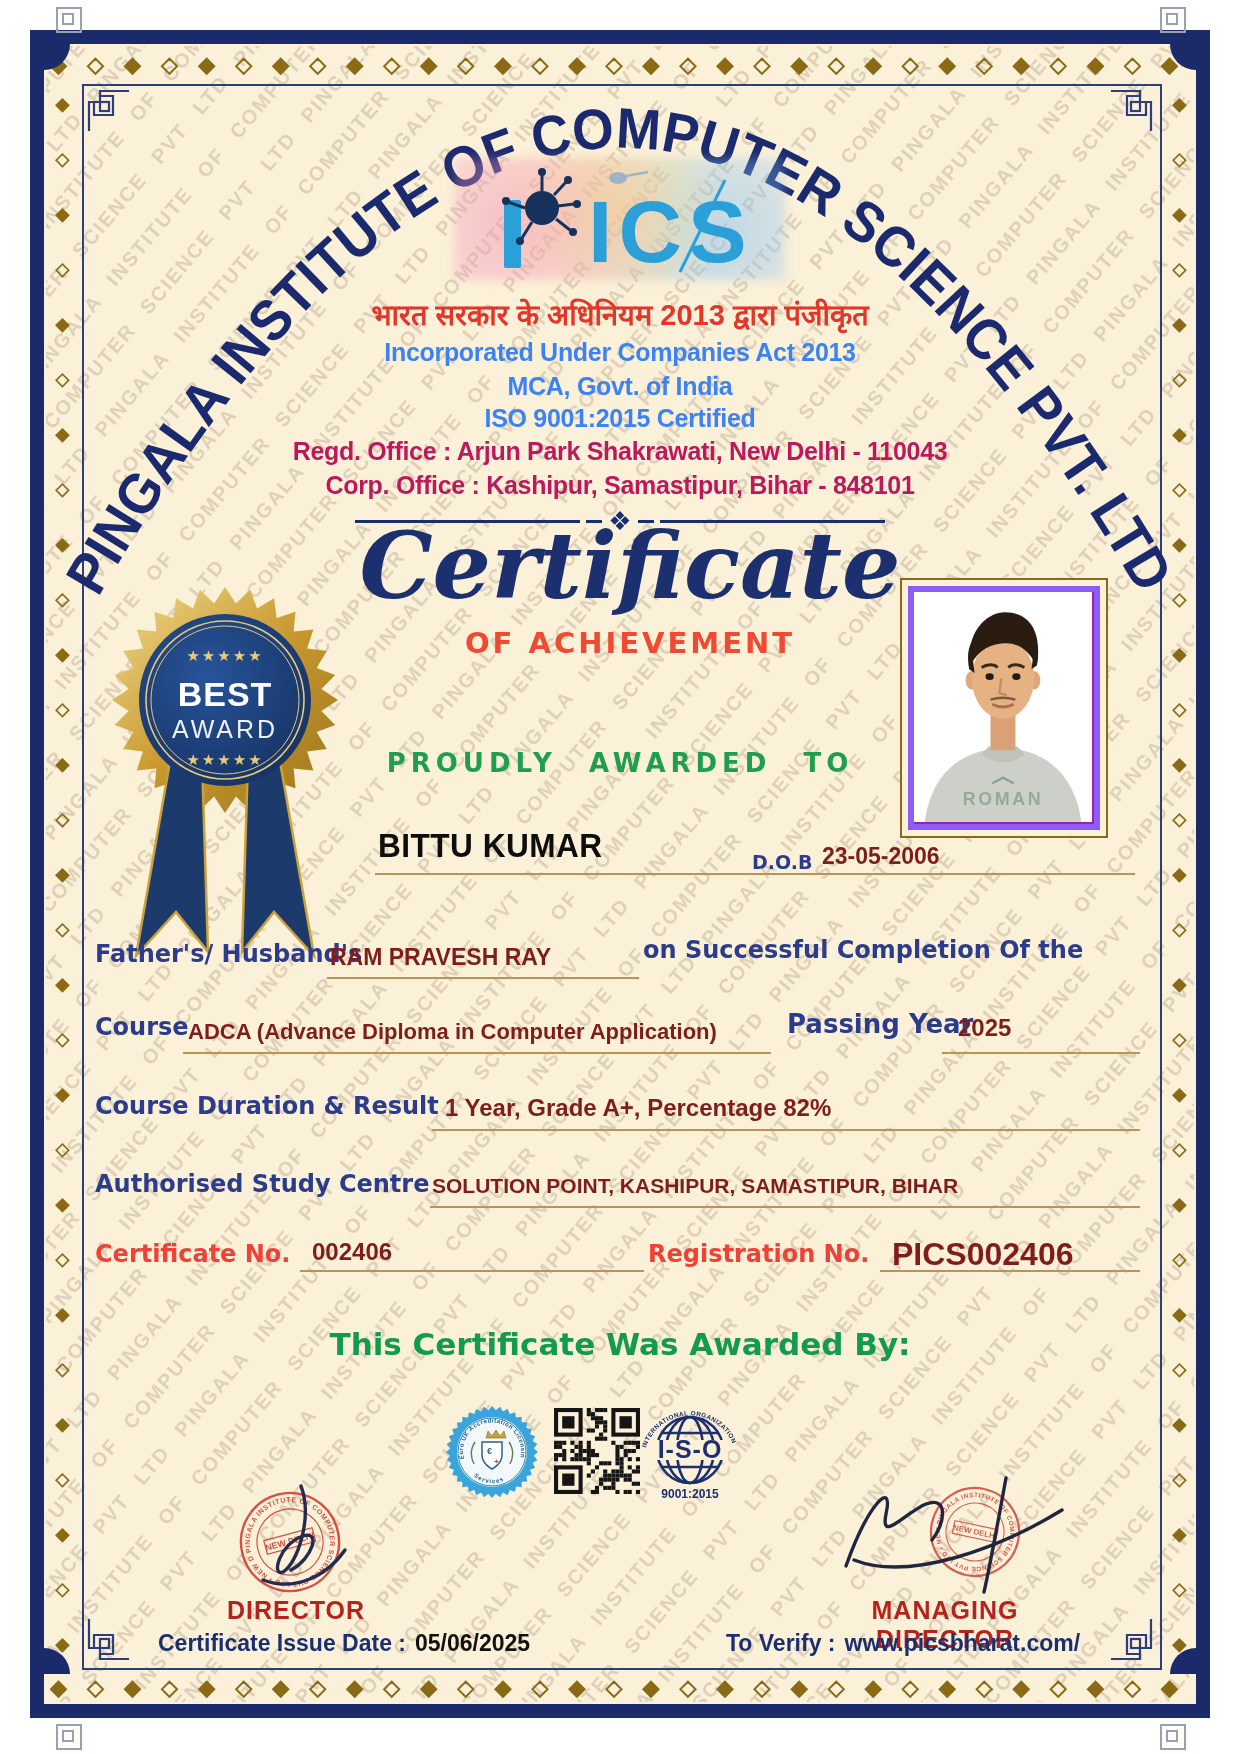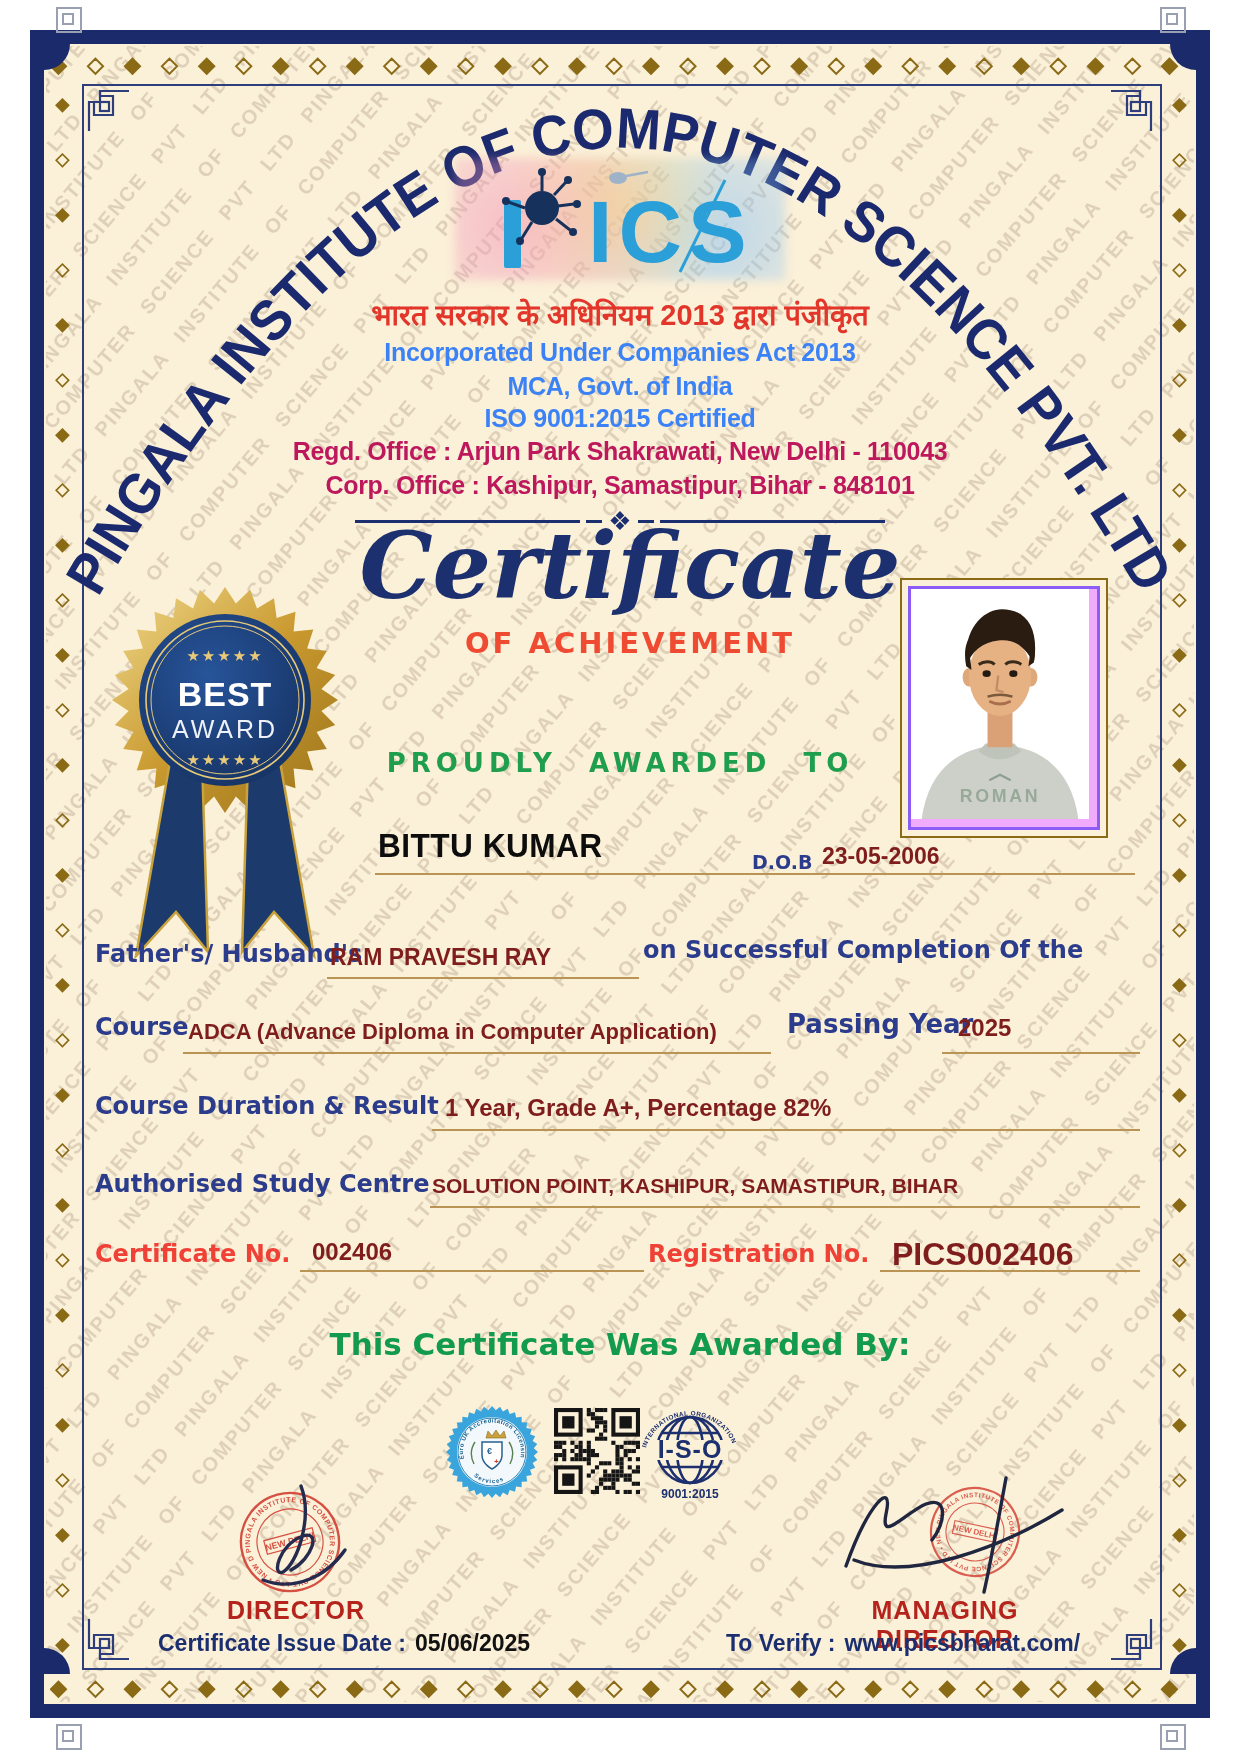--- a/index.html
+++ b/index.html
@@ -21,21 +21,21 @@
   .redline{width:1240px;text-align:center;font-weight:800;color:#3b82f6;font-size:25px;letter-spacing:-.3px}
   .hindi{width:1240px;text-align:center;font-weight:800;color:#e2362b;font-size:29px}
   .office{width:1240px;text-align:center;font-weight:800;color:#be185d;font-size:25px;letter-spacing:-.3px}
   .divider{display:flex;align-items:center;justify-content:center;gap:6px}
   .divider .ln{height:3px;background:#1b2f70}
   .divider .orn{color:#1b2f70;font-size:26px;line-height:26px}
   .script-title{font-family:"DejaVu Serif",serif;font-style:italic;font-weight:600;font-size:92px;color:#1c3070;text-align:center}
   .sub-title{font-family:"DejaVu Sans",sans-serif;font-weight:700;font-size:29px;color:#ef4b33;letter-spacing:3px;text-align:center}
   .proudly{font-family:"DejaVu Sans",sans-serif;font-weight:700;font-size:26px;color:#1f9e4e;letter-spacing:5px;word-spacing:18px;text-align:center}
   .photo{left:900px;top:578px;width:208px;height:260px;border:2px solid #8a6a15;background:#fbf0d8;padding:6px;box-sizing:border-box}
-  .photo-inner{width:100%;height:100%;border:3px solid #8b5cf6;background:#f0abfc;box-sizing:border-box;overflow:hidden}
+  .photo-inner{width:100%;height:100%;border:6px solid #8b5cf6;background:#a21caf;box-sizing:border-box;overflow:hidden}
   .rname{font-weight:800;font-size:34px;color:#0d0d0d;letter-spacing:.5px;transform:scaleX(.93);transform-origin:left center;white-space:nowrap}
   .uline{height:0;border-top:2px solid #b99455}
   .flabel{font-family:"DejaVu Sans",sans-serif;font-weight:700;color:#2b3c8c;font-size:24px;white-space:nowrap}
   .fvalue{font-weight:800;color:#7f1d1d;white-space:nowrap}
   .rlabel{font-family:"DejaVu Sans",sans-serif;font-weight:700;color:#f04136;font-size:24px;white-space:nowrap}
   .heading-green{width:1240px;text-align:center;font-family:"DejaVu Sans",sans-serif;font-weight:800;font-size:31px;color:#129a4d}
   .dirlabel{font-weight:800;color:#b5241c;font-size:25px;letter-spacing:1px;text-align:center}
   .footrow{display:flex;gap:9px;font-weight:800;font-size:23px;color:#1b2f70;white-space:nowrap}
   .footrow .blk{color:#111}
 </style>

